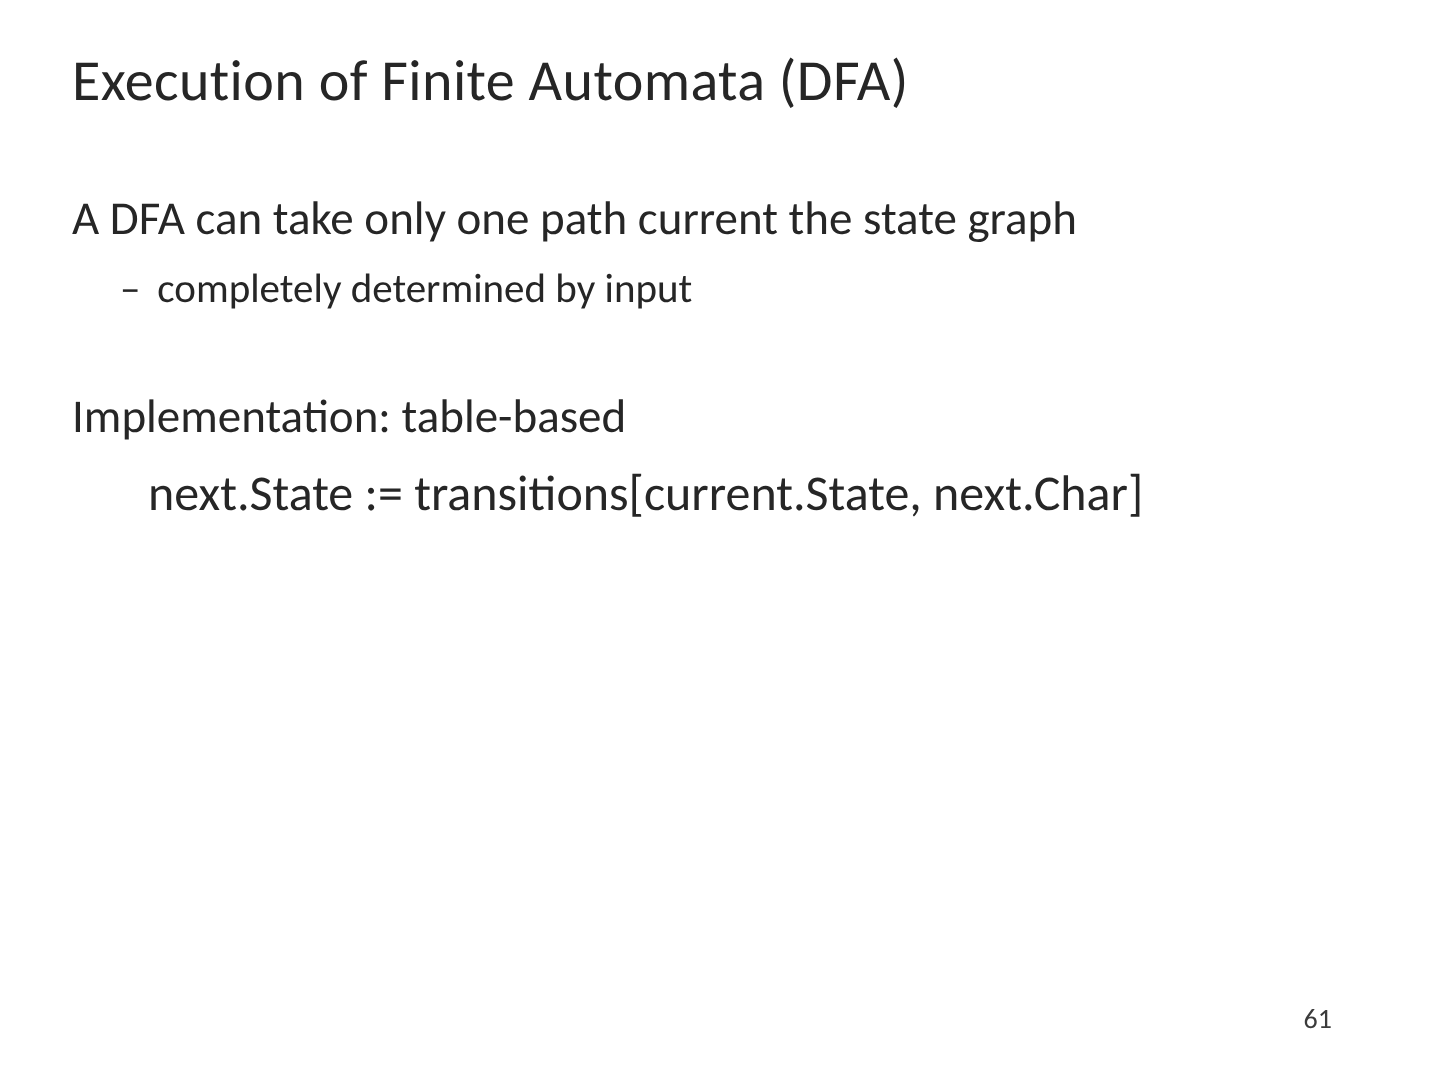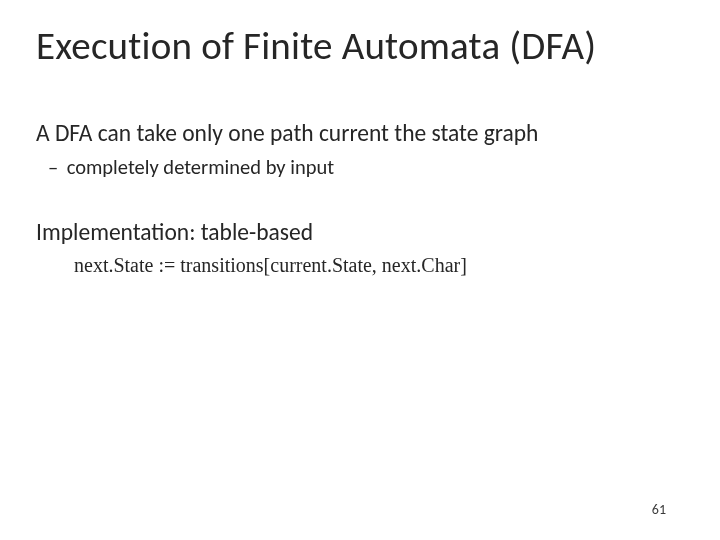--- a/index.html
+++ b/index.html
@@ -13,50 +13,49 @@
     overflow: hidden;
   }
   .slide {
     position: relative;
     width: 720px;
     height: 540px;
     box-sizing: border-box;
     padding: 22px 36px 0 36px;
   }
   .title {
-    font-size: 39px;
+    font-size: 29px;
     font-weight: 400;
     color: #262626;
-    margin-bottom: 50px;
+    margin-bottom: 38px;
     letter-spacing: 0.2px;
   }
   .body-text {
     font-size: 23.5px;
     font-weight: 400;
     color: #262626;
     line-height: 1.25;
     margin-bottom: 6px;
   }
   .sub-bullet {
     font-size: 20.5px;
     font-weight: 400;
     color: #262626;
-    margin-left: 12px;
+    margin-left: 24px;
     margin-bottom: 38px;
   }
   .sub-bullet .dash {
     display: inline-block;
     width: 14px;
   }
   .code-line {
-    font-size: 20px;
+    font-size: 25px;
     font-weight: 400;
     color: #262626;
     margin-left: 38px;
-    font-family: Liberation Serif, serif;
   }
   .page-num {
     position: absolute;
     right: 54px;
     bottom: 22px;
     font-size: 14px;
     color: #3b3b3b;
     margin-left: 20px;
   }
 </style>

